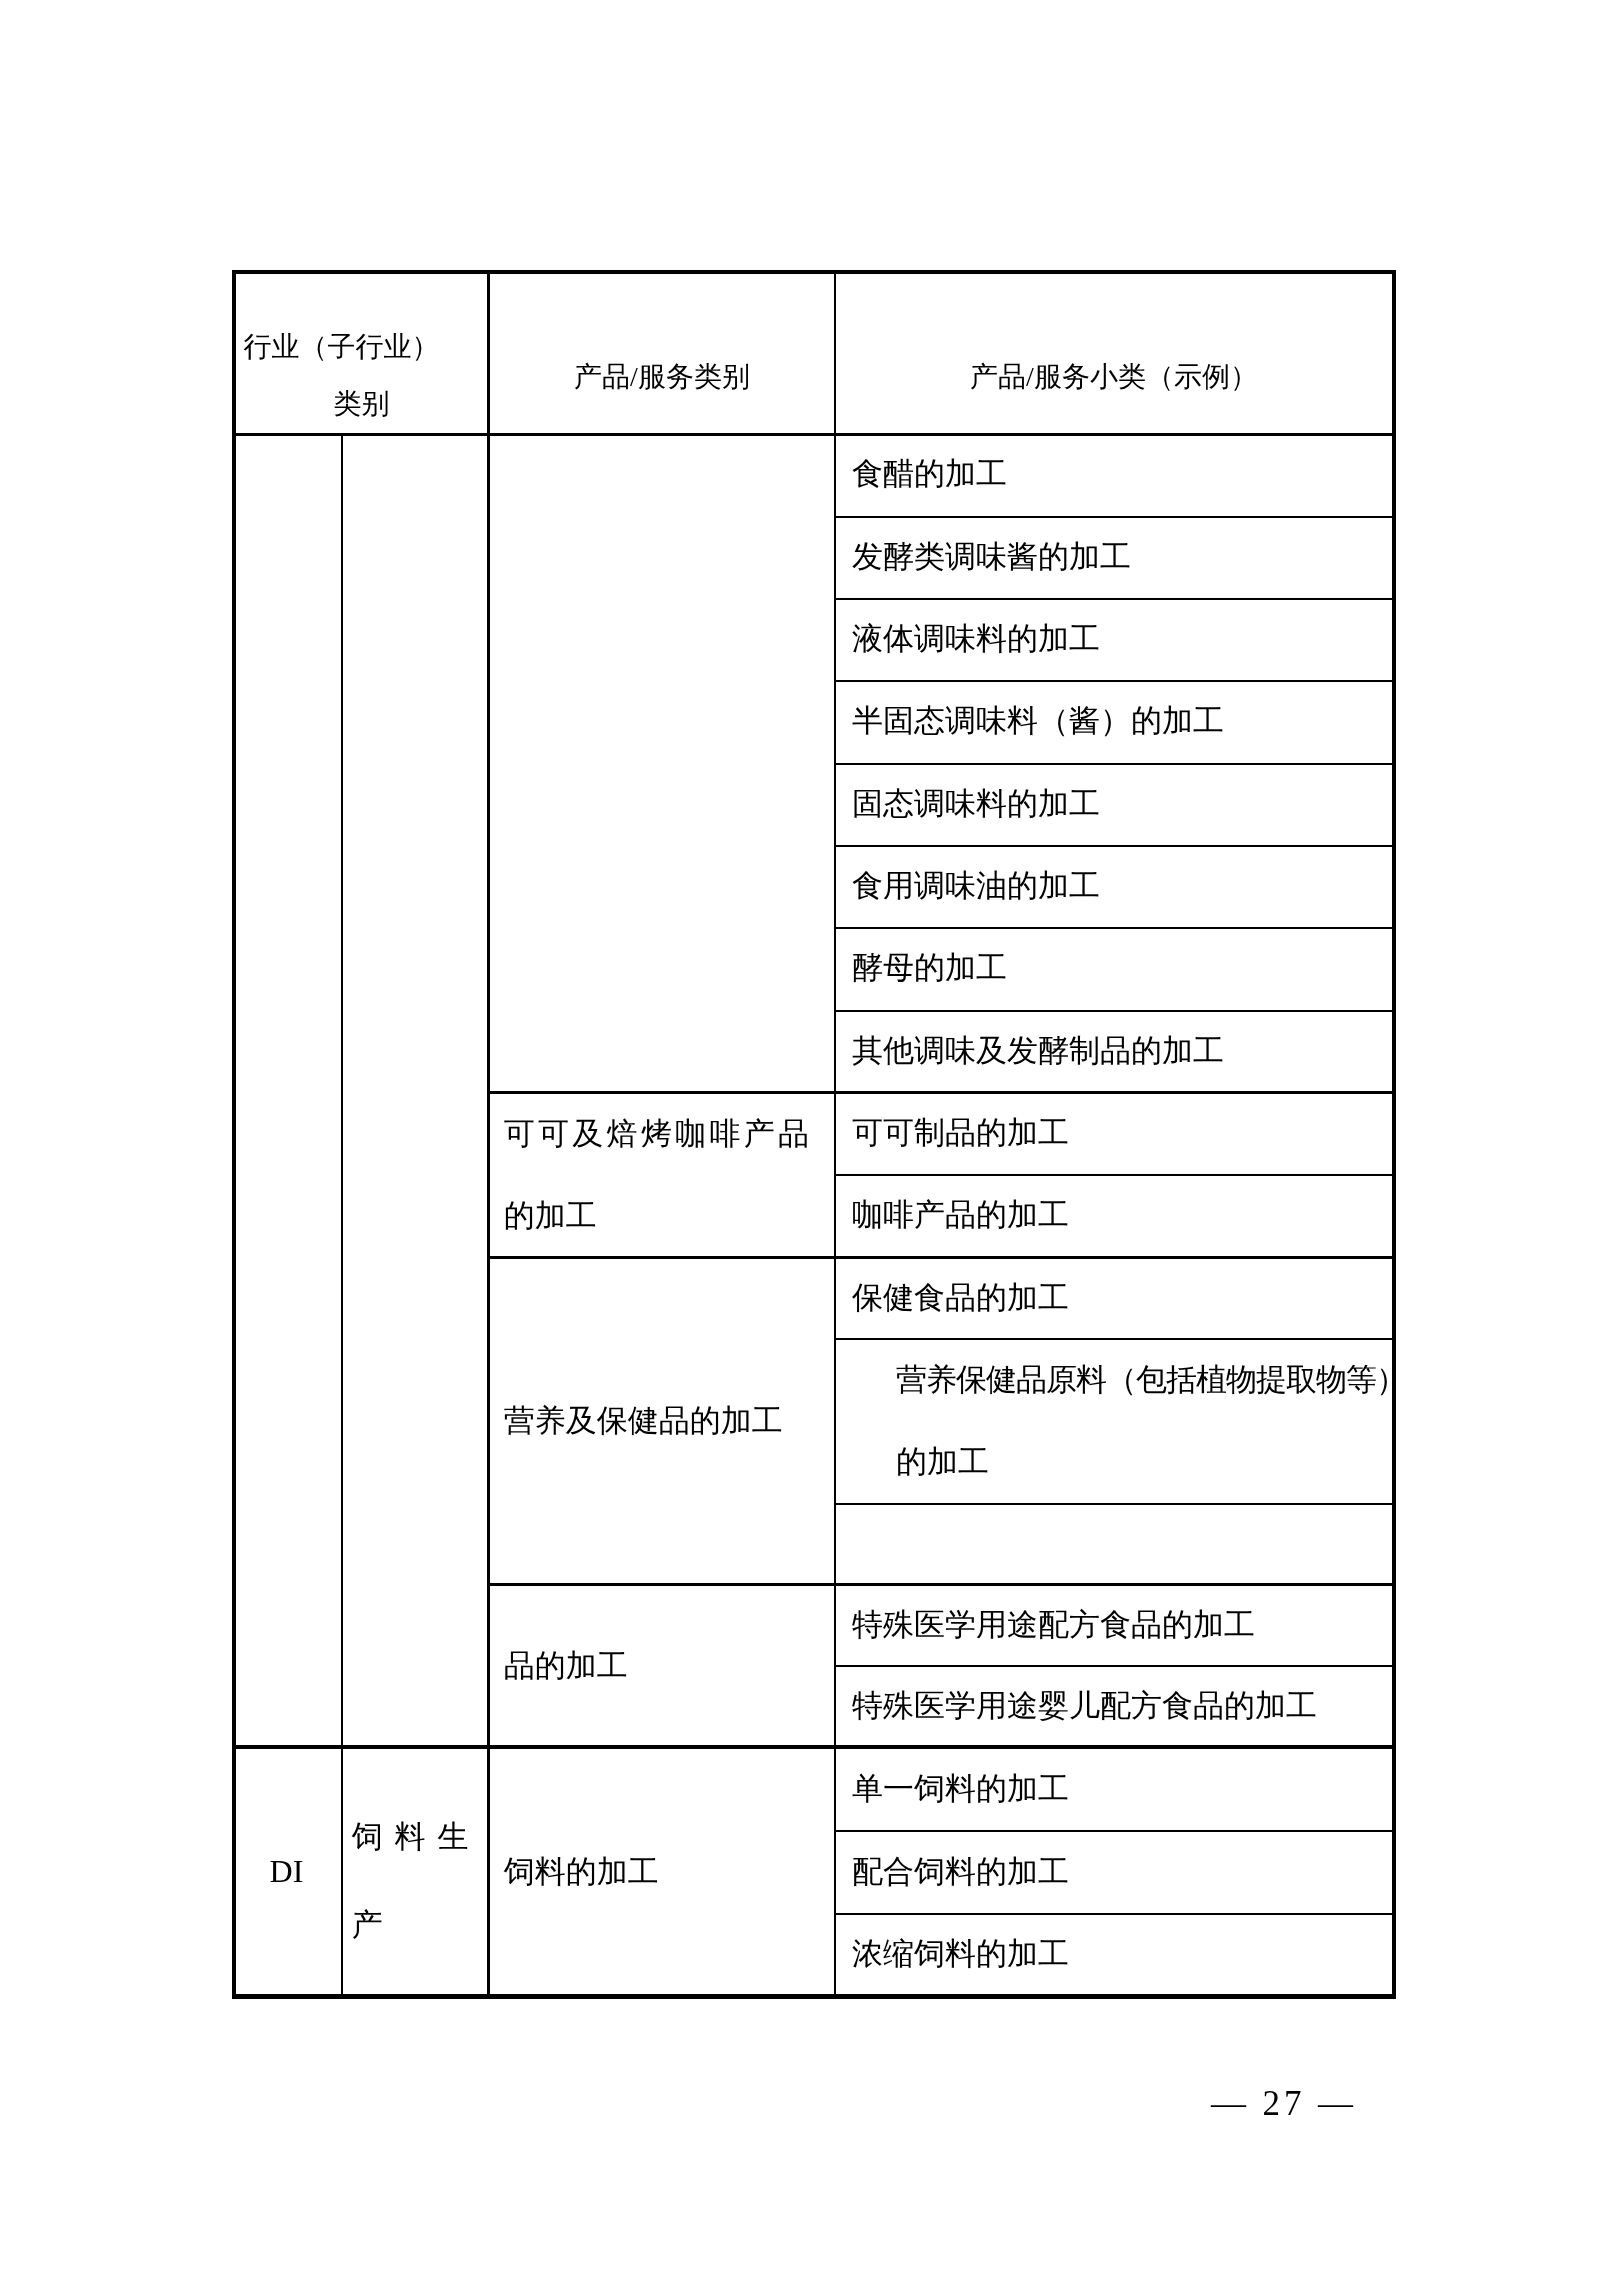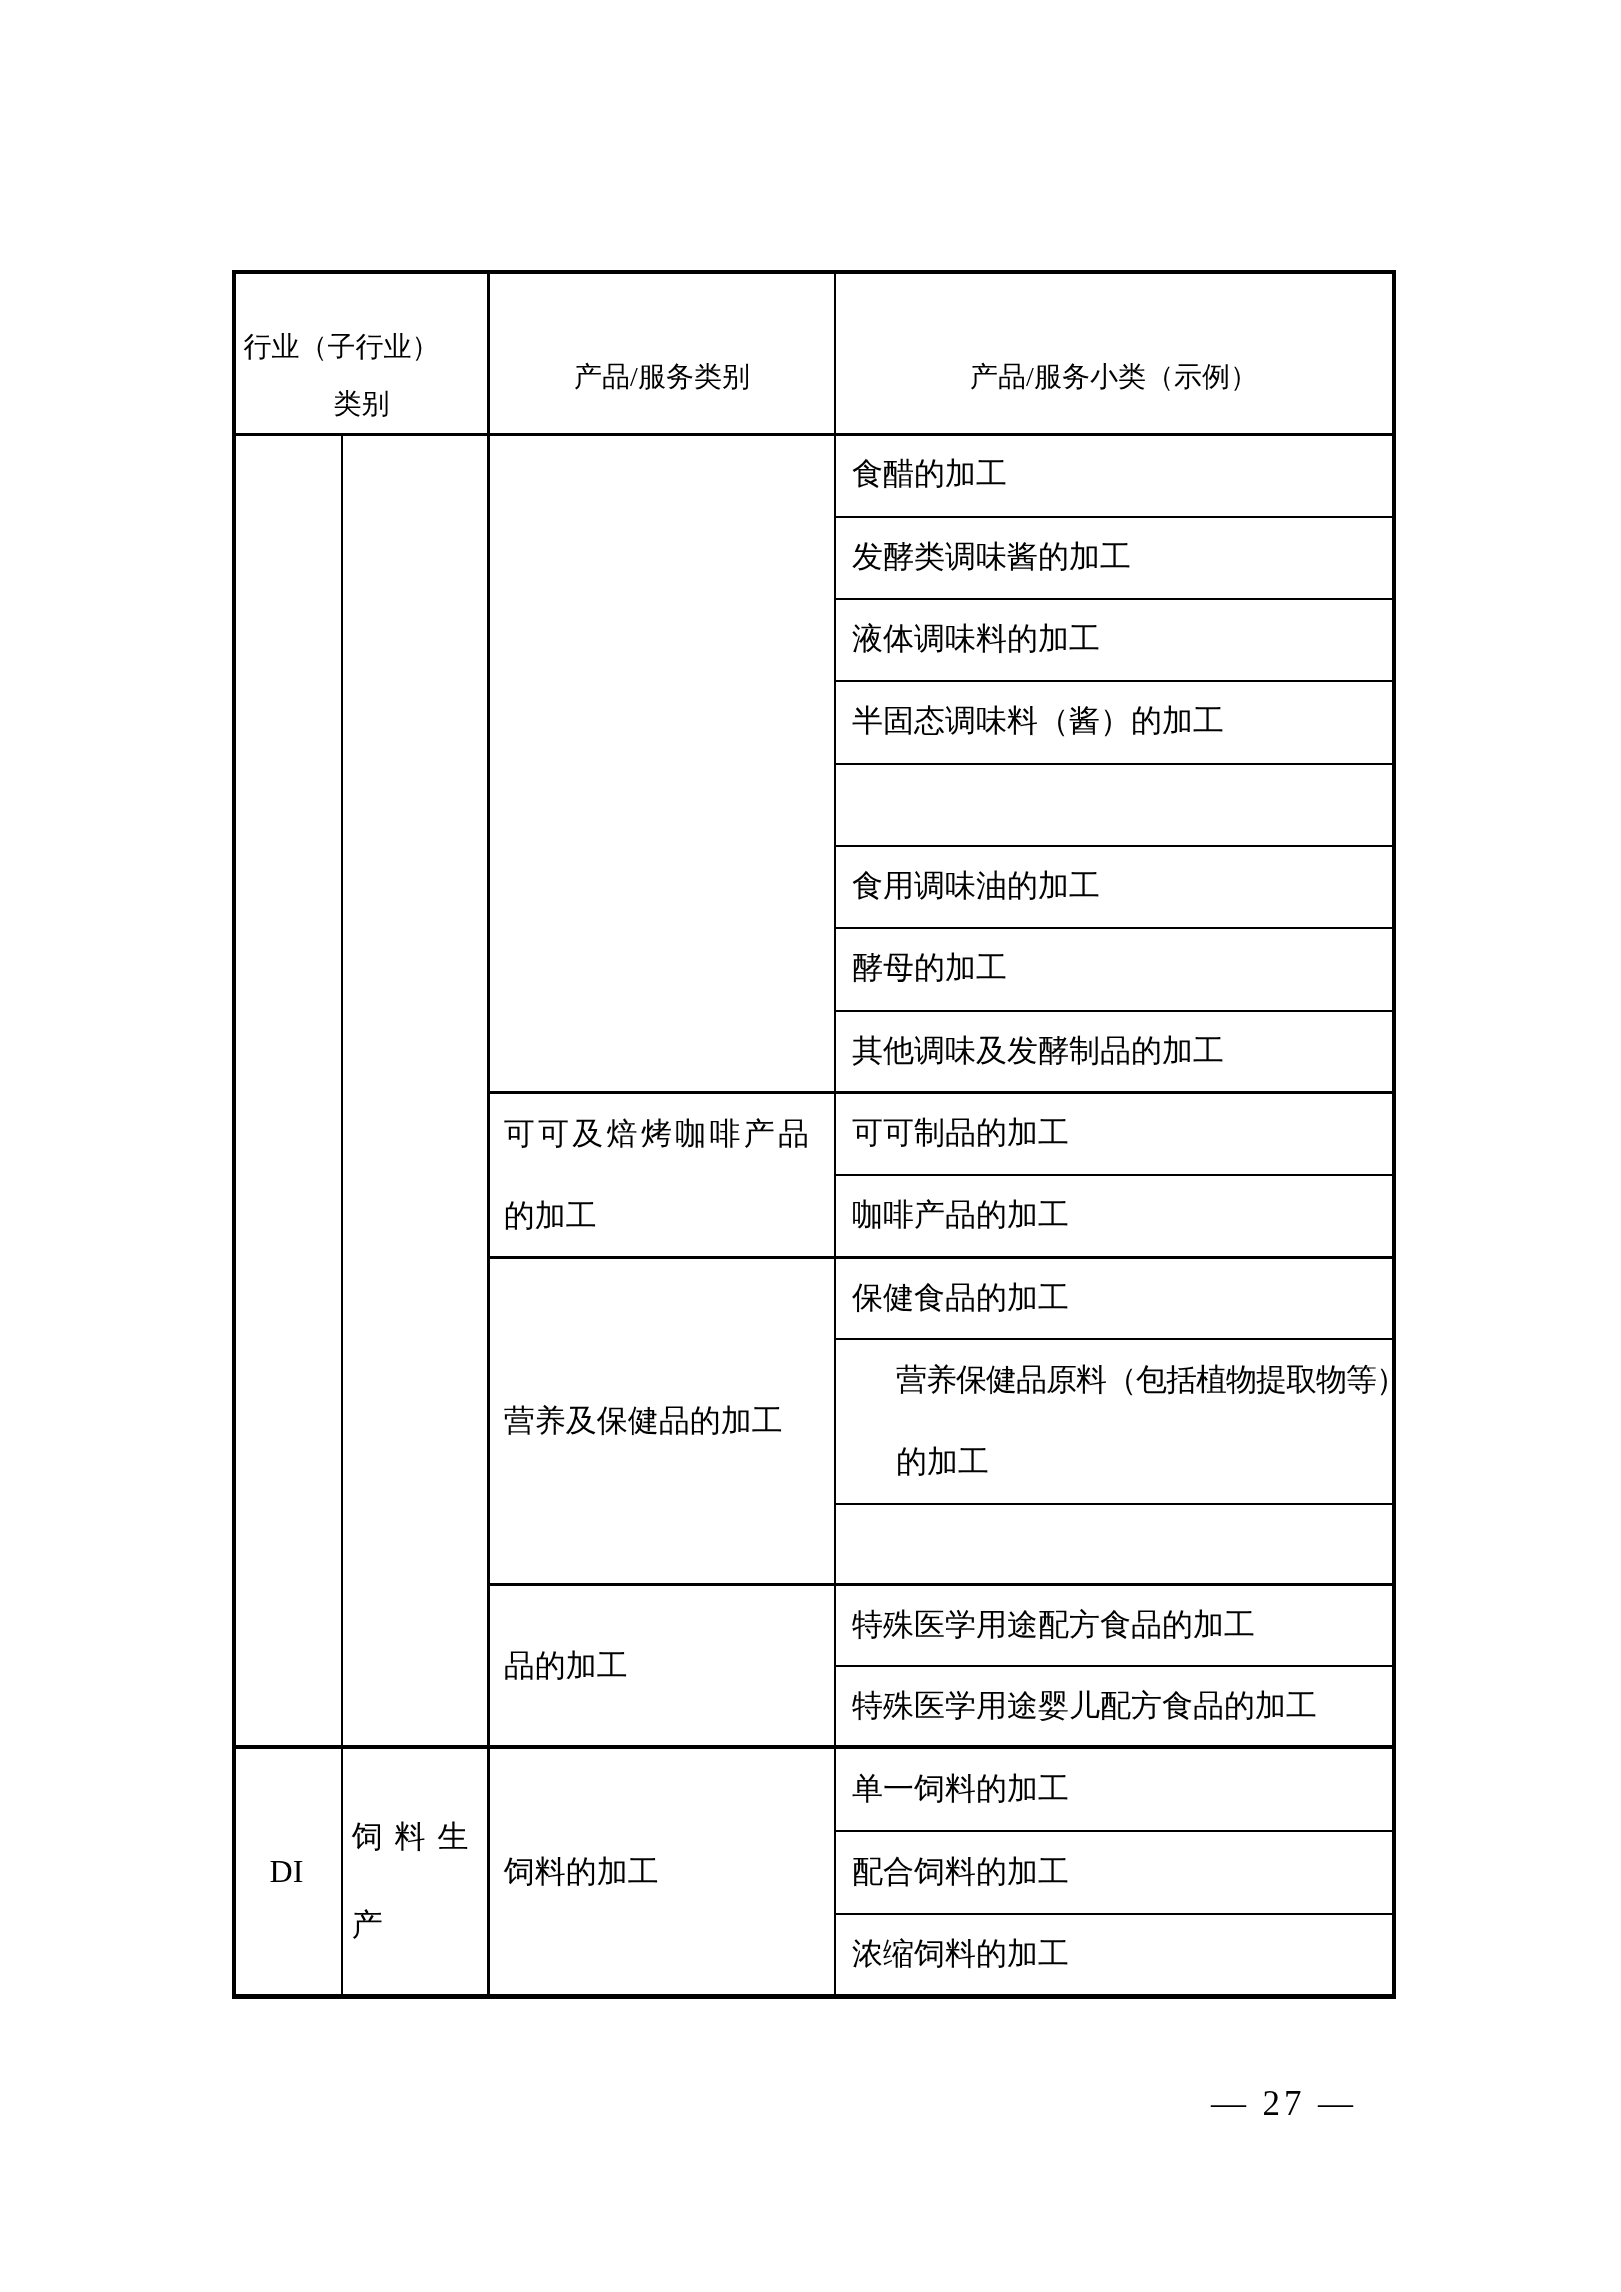--- a/index.html
+++ b/index.html
@@ -117,20 +117,21 @@
   <div class="industry-code">DI</div>
   <div class="industry-name txt">
     <div class="l1">饲料生</div>
     <div class="l2">产</div>
   </div>
 
   <div class="item txt" style="top:433px;height:82px;">食醋的加工</div>
   <div class="item txt" style="top:516px;height:82px;">发酵类调味酱的加工</div>
   <div class="item txt" style="top:598px;height:82px;">液体调味料的加工</div>
   <div class="item txt" style="top:680px;height:82px;">半固态调味料（酱）的加工</div>
+  <div class="item txt" style="top:763px;height:82px;">固态调味料的加工</div>
   <div class="item txt" style="top:845px;height:82px;">食用调味油的加工</div>
   <div class="item txt" style="top:927px;height:82px;">酵母的加工</div>
   <div class="item txt" style="top:1010px;height:82px;">其他调味及发酵制品的加工</div>
   <div class="item txt" style="top:1092px;height:82px;">可可制品的加工</div>
   <div class="item txt" style="top:1174px;height:82px;">咖啡产品的加工</div>
   <div class="item txt" style="top:1257px;height:81px;">保健食品的加工</div>
   <div class="item txt dbl" style="top:1338px;height:165px;">
     <div class="line tight-sm">营养保健品原料（包括植物提取物等）</div>
     <div class="line">的加工</div>
   </div>

